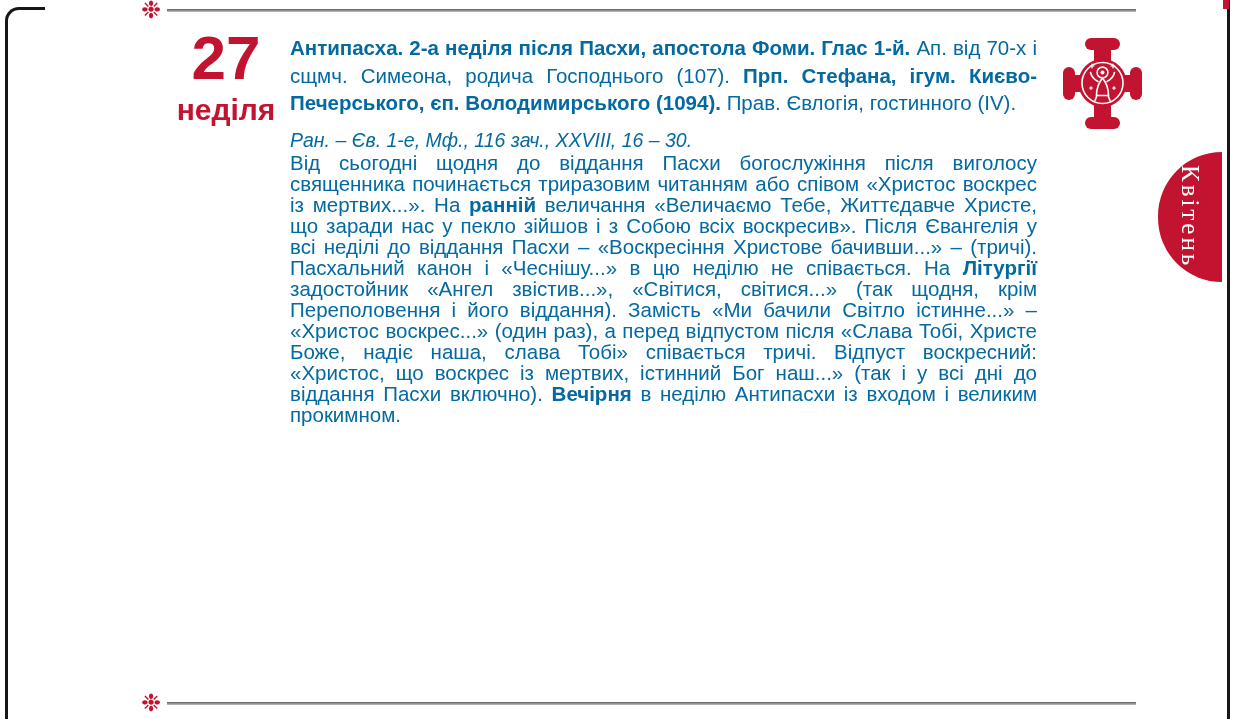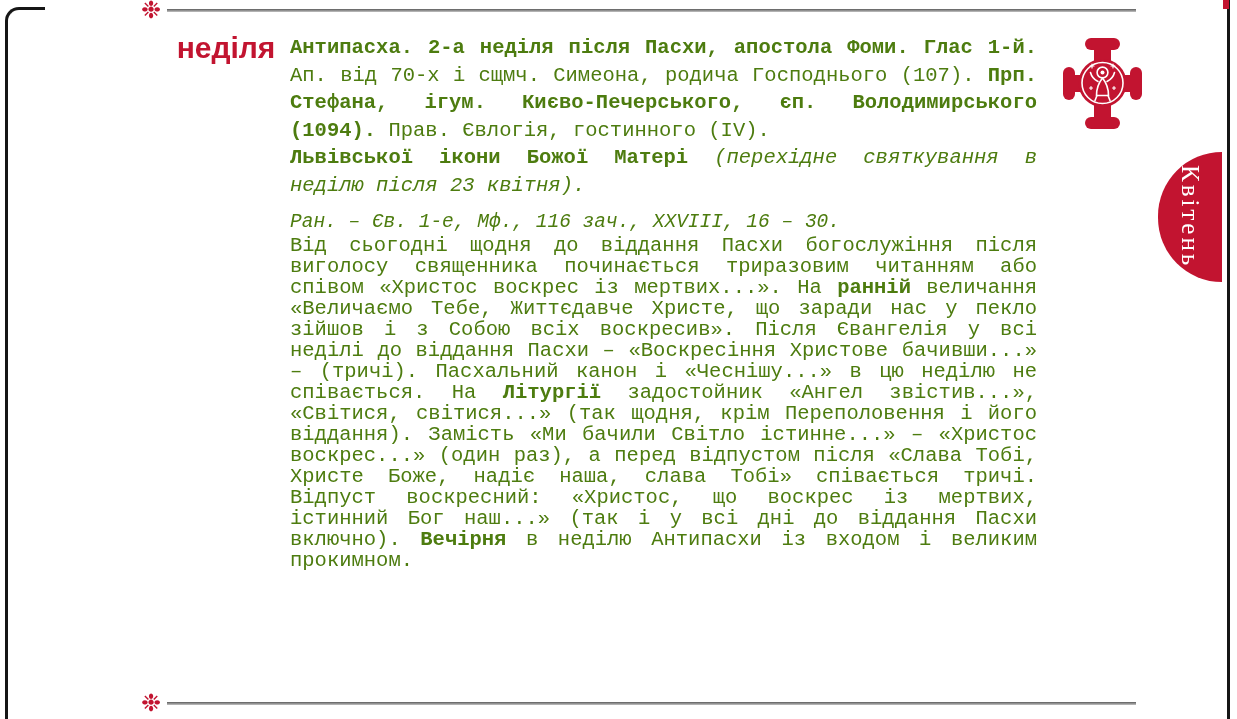--- a/index.html
+++ b/index.html
@@ -25,21 +25,21 @@
     background:linear-gradient(#6d6d6d 0 45%,#b2b2b2 55% 100%);}
   .rule-top{top:9px;}
   .rule-bottom{top:702px;}
   
   .date{position:absolute;left:174px;top:27px;width:104px;text-align:center;color:#c21430;}
   .date .day{font-size:62px;font-weight:bold;line-height:1;letter-spacing:0px;}
   .date .weekday{font-size:30px;font-weight:bold;margin-top:4px;}
   
   .content{
     position:absolute;left:290px;top:34px;width:747px;
-    color:#4d7c0f;font-size:20.5px;line-height:27.5px;font-family:Liberation Mono, monospace;
+    color:#0369a1;font-size:20.5px;line-height:27.5px;
   }
   .content p{margin:0;text-align:justify;}
   .content .b{font-weight:bold;}
   .feast i{font-style:italic;}
   .readings{margin-top:11px;font-style:italic;font-size:19.5px;line-height:24.5px;text-align:left;}
   .rubric{margin-top:13px;line-height:21px;}
   
   .month-tab{
     position:absolute;left:1158px;top:152px;width:64px;height:130px;
     background:#c21430;border-radius:65px 0 0 65px;
@@ -57,27 +57,27 @@
 <body>
 
 <div class="frame-left"></div>
 <div class="frame-right"></div>
 <div class="red-cap"></div>
 
 <div class="orn orn-top">❉</div>
 <div class="rule rule-top"></div>
 
 <div class="date">
+  <div class="day">27</div>
   <div class="weekday">неділя</div>
 </div>
 
 <div class="content">
   <p><span class="b">Антипасха. 2-а неділя після Пасхи, апостола Фоми. Глас 1-й. </span><span>Ап. від 70-х і сщмч. Симеона, родича Господнього (107). </span><span class="b">Прп. Стефана, ігум. Києво-Печерського, єп. Володимирського (1094). </span><span>Прав. Євлогія, гостинного (IV).</span></p>
 
-  <p class="feast"><span class="b">Львівської ікони Божої Матері </span><i>(перехідне святкування в неділю після 23 квітня).</i></p>
 
   <div class="readings">
     <p>Ран. – Єв. 1-е, Мф., 116 зач., XXVIII, 16 – 30.</p>
   </div>
 
   <p class="rubric"><span>Від сьогодні щодня до віддання Пасхи богослужіння після виголосу священника починається триразовим читанням або співом «Христос воскрес із мертвих...». На </span><span class="b">ранній</span><span> величання «Величаємо Тебе, Життєдавче Христе, що заради нас у пекло зійшов і з Собою всіх воскресив». Після Євангелія у всі неділі до віддання Пасхи – «Воскресіння Христове бачивши...» – (тричі). Пасхальний канон і «Чеснішу...» в цю неділю не співається. На </span><span class="b">Літургії</span><span> задостойник «Ангел звістив...», «Світися, світися...» (так щодня, крім Переполовення і його віддання). Замість «Ми бачили Світло істинне...» – «Христос воскрес...» (один раз), а перед відпустом після «Слава Тобі, Христе Боже, надіє наша, слава Тобі» співається тричі. Відпуст воскресний: «Христос, що воскрес із мертвих, істинний Бог наш...» (так і у всі дні до віддання Пасхи включно). </span><span class="b">Вечірня</span><span> в неділю Антипасхи із входом і великим прокимном.</span></p>
 </div>
 
 <svg class="cross-icon" viewBox="0 0 81 95" xmlns="http://www.w3.org/2000/svg">
   <g fill="#c21430">

